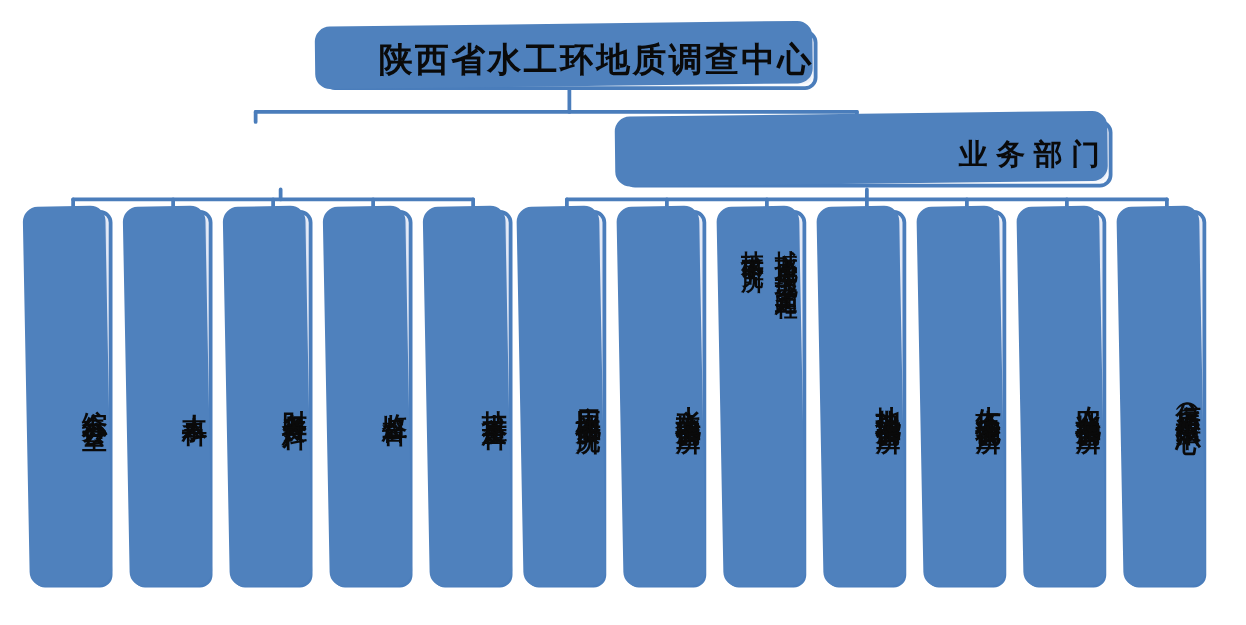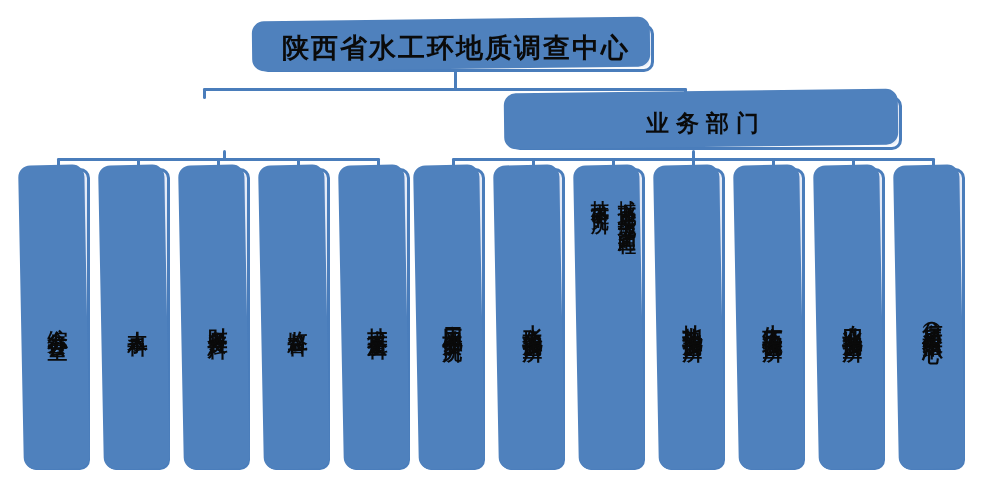--- a/index.html
+++ b/index.html
@@ -12,37 +12,37 @@
 
   
   .line{position:absolute;background:#4a7dbb;border-radius:2px;}
 
   
   .box{
     position:absolute;box-sizing:border-box;
     border:3px solid #4a7dbb;border-radius:10px;
     background:linear-gradient(180deg,#cbd6ee 0%,#b4c5e6 20%,#ccd7ef 55%,#e8eef9 86%,#f3f6fc 100%);
     box-shadow:inset 0 0 0 2px rgba(255,255,255,.55);
-    display:flex;align-items:center;justify-content:center;
+    display:flex;align-items:center;justify-content:flex-end;
     z-index:1;
   }
   
   .box::before{
     content:"";position:absolute;inset:-4px;
     background:#4f81bd;border-radius:12px;z-index:-1;
   }
   .root::before,.group::before{transform:translate(-5px,-4px) rotate(-0.7deg);}
   .child::before{transform:translate(-4px,-2px) rotate(-1.1deg);}
 
   .root{left:258px;top:24px;width:396px;height:48px;}
   .root-label{font-size:27px;font-weight:700;letter-spacing:2px;white-space:nowrap;}
 
   .group{top:96px;height:54px;}
   .group-mgmt{left:52px;width:346px;}
-  .group-biz{left:510px;width:392px;font-family:Liberation Serif, serif;}
+  .group-biz{left:498px;width:392px;font-family:Liberation Serif, serif;}
   .group-label{font-size:23px;font-weight:700;letter-spacing:7px;white-space:nowrap;}
 
   .child{top:168px;width:64px;height:302px;}
   .vtext{
     writing-mode:vertical-rl;text-orientation:mixed;
     font-size:20px;font-weight:700;letter-spacing:3px;line-height:1.2;
   }
   .child.two-col{align-items:flex-start;}
   .vcols{writing-mode:vertical-rl;text-orientation:mixed;margin-top:14px;}
   .vcols span{display:block;font-size:18px;font-weight:700;letter-spacing:4px;line-height:1.5;}

